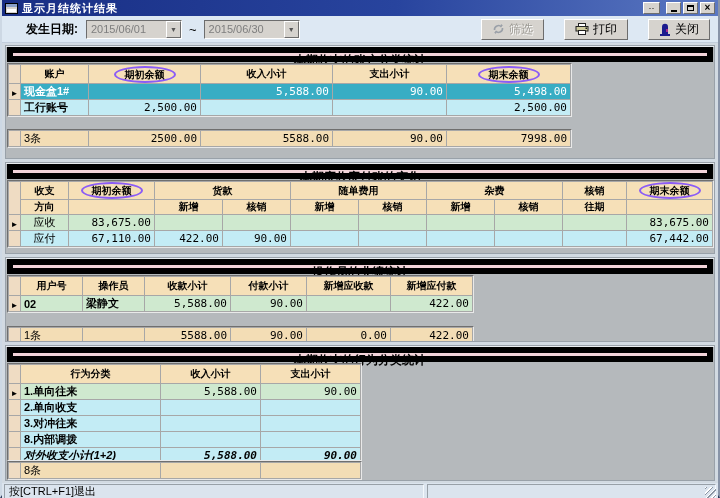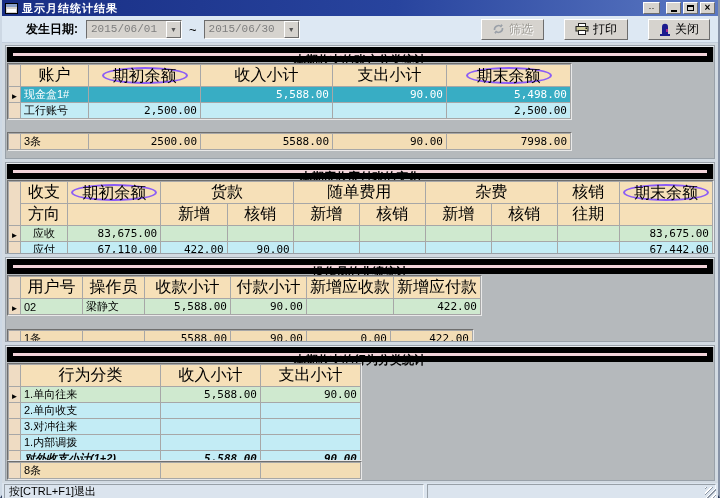--- a/index.html
+++ b/index.html
@@ -25,21 +25,21 @@
   .gly-res { width:7px; height:6px; border:1px solid #000; border-top:2px solid #000; }
   .gly-x  { font-size:10px; font-weight:bold; line-height:10px; }
 
   
   .toolbar { height:27px; flex:0 0 27px; background:#dde8f3; display:flex; align-items:center;
              padding:0 8px 0 24px; border-bottom:1px solid #c2cedc;justify-content:space-between; }
   .date-label { font-weight:bold; margin-right:8px; }
   .combo { display:inline-flex; width:96px; height:19px; background:#d6d3ce;
            border:1px solid; border-color:#6d6d6d #fff #fff #6d6d6d; }
   .combo .val { flex:1; color:#7e7e7e; font-size:11px; line-height:17px; padding-left:4px;
-                font-family:Liberation Mono, monospace; overflow:hidden; }
+                font-family:Liberation Sans, sans-serif; overflow:hidden; }
   .combo .drop { width:15px; background:#d6d3ce; border:1px solid; border-color:#fff #6d6d6d #6d6d6d #fff;
                  display:flex; align-items:center; justify-content:center; font-size:7px; color:#555; }
   .tilde { margin:0 7px; font-size:13px; }
   .spacer { flex:1; }
   .tb-btn { height:21px; display:inline-flex; align-items:center; gap:4px; padding:0 10px;
             background:#d6d3ce; border:1px solid; border-color:#fff #6d6d6d #6d6d6d #fff;
             font-size:12px; cursor:default; }
   .tb-btn.disabled { color:#9c9a94; text-shadow:1px 1px 0 #ffffff; }
   .tb-btn + .tb-btn { margin-left:20px; }
   .tb-btn svg { flex:0 0 auto; }
@@ -48,24 +48,24 @@
   .content { flex:1; padding:2px 3px; display:flex; flex-direction:column; gap:3px; background:#d2dae2; }
   .panel { background:#b5b9bc; border:1px solid #99a1a9; box-shadow:inset 0 1px 0 #e9edf1; overflow:hidden; }
   .p1 { flex:0 0 114px; } .p2 { flex:0 0 92px; } .p3 { flex:0 0 85px; } .p4 { flex:1; }
   .panel-title { height:15px; line-height:15px; margin:1px; background:#f3d4da;
                  border:6px solid #000000; text-align:center; font-weight:bold; font-size:12px; }
 
   .grid { border:1px solid; border-color:#6f6f6f #e9e9e9 #e9e9e9 #6f6f6f; background:#b5b9bc;
           margin-left:1px; display:inline-block; vertical-align:top; }
   table { border-collapse:collapse; table-layout:fixed; }
   th, td { border:1px solid #a7a7a7; overflow:hidden; white-space:nowrap; font-size:11px; padding:0 3px; }
-  th { background:#f6e0b8; font-weight:normal; height:19px; font-size:16px; }
+  th { background:#f6e0b8; font-weight:bold; height:19px; font-size:10px; }
   td { height:14px; }
   td.num { text-align:right; font-family:"DejaVu Sans Mono","Liberation Mono",monospace; font-size:11px; }
-  td.txt { text-align:left; }
+  td.txt { text-align:left;font-weight:bold; }
   .ind { width:12px; background:#efdcc3; padding:0; text-align:center; }
   .marker { font-size:8px; line-height:8px; color:#000; }
   tr.cyan td { background:#c3ecf5; }
   tr.green td { background:#cfe9cf; }
   tr.sel td { background:#38adc4; color:#fff; }
   tr.sel td.ind, tr.green td.ind, tr.cyan td.ind { background:#efdcc3; color:#000; }
   tr.subtotal td { font-weight:bold; font-style:italic; }
 
   .sum-strip { margin:0 0 0 1px; border:1px solid; border-color:#6f6f6f #e9e9e9 #e9e9e9 #6f6f6f;
                display:inline-block; vertical-align:top; }
@@ -386,21 +386,21 @@
             <td class="num"></td>
           </tr>
           <tr class="cyan">
             <td class="ind"></td>
             <td class="txt">3.对冲往来</td>
             <td class="num"></td>
             <td class="num"></td>
           </tr>
           <tr class="cyan">
             <td class="ind"></td>
-            <td class="txt">1.内部调拨</td>
+            <td class="txt">8.内部调拨</td>
             <td class="num"></td>
             <td class="num"></td>
           </tr>
           <tr class="cyan subtotal">
             <td class="ind"></td>
             <td class="txt">对外收支小计(1+2)</td>
             <td class="num">5,588.00</td>
             <td class="num">90.00</td>
           </tr>
 

